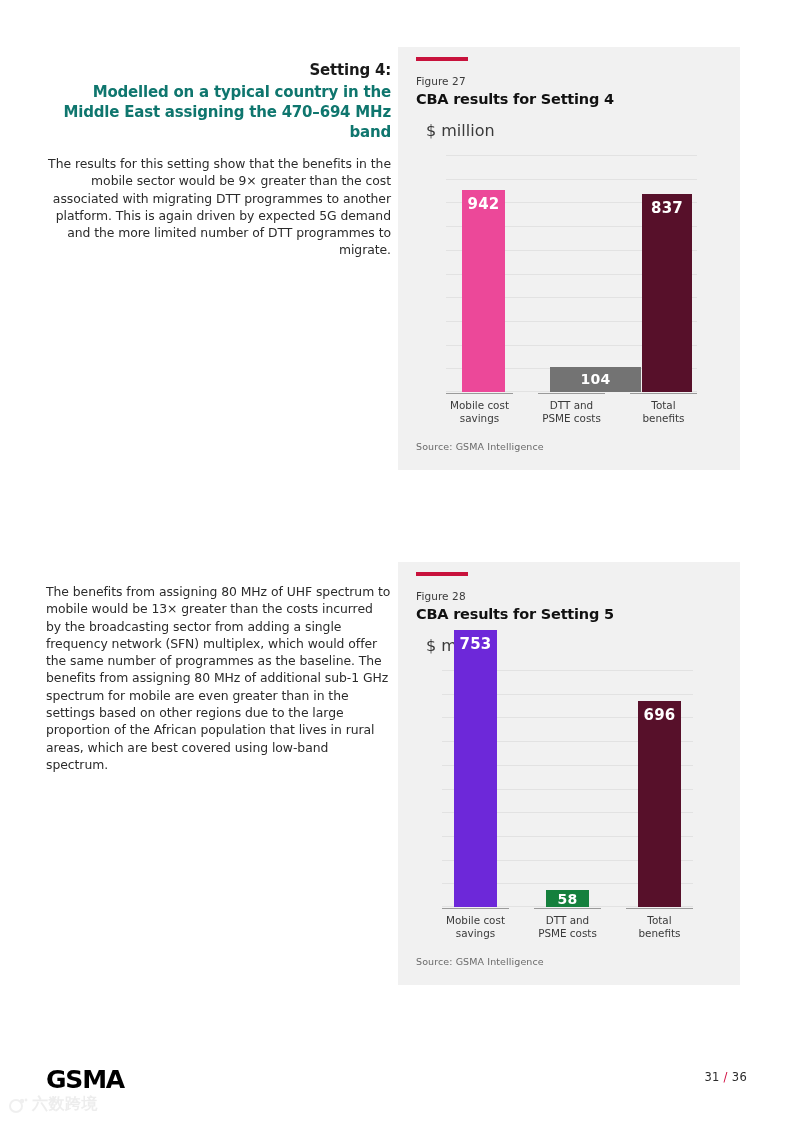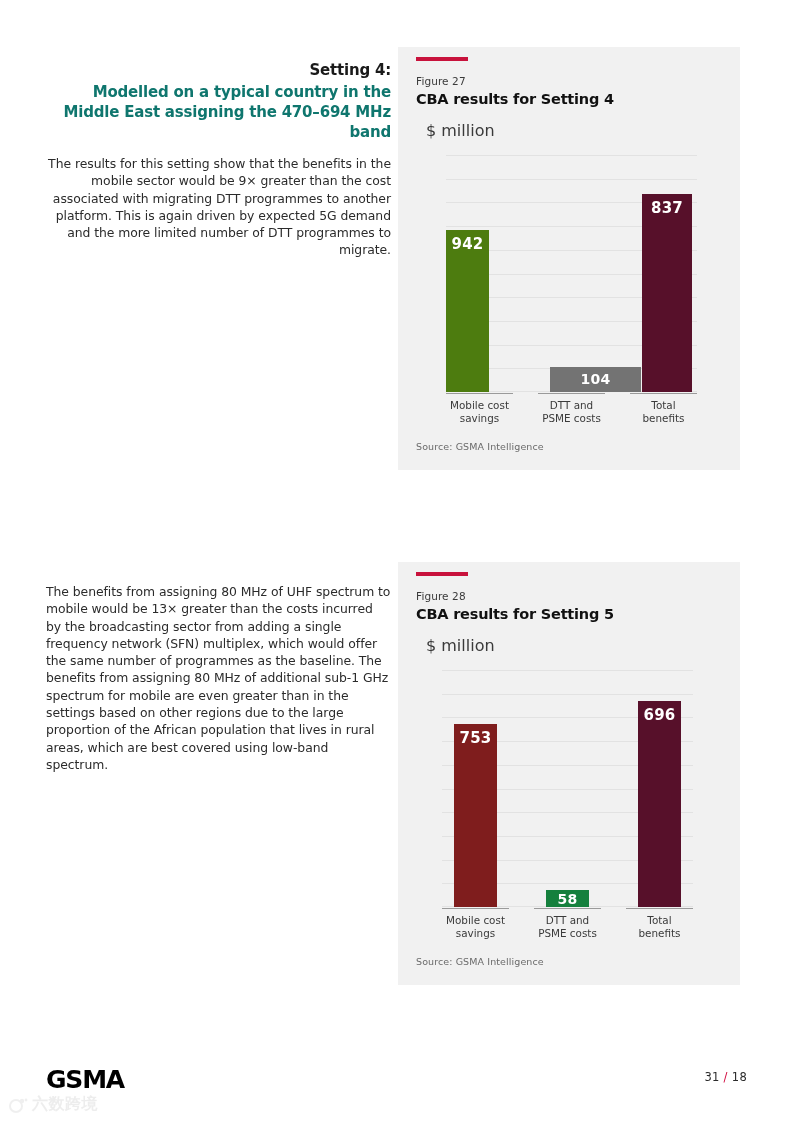--- a/index.html
+++ b/index.html
@@ -203,21 +203,21 @@
     <div class="gridline" style="top:142.2px;"></div>
     <div class="gridline" style="top:165.9px;"></div>
     <div class="gridline" style="top:189.6px;"></div>
     <div class="gridline" style="top:213.3px;"></div>
     <div class="gridline" style="top:236px;"></div>
 
     <div class="axis-tick" style="left:0px;   bottom:-2px; width:67px;"></div>
     <div class="axis-tick" style="left:92px;  bottom:-2px; width:67px;"></div>
     <div class="axis-tick" style="left:184px; bottom:-2px; width:67px;"></div>
 
-    <div class="bar" style="left:0; width:43px; height:162px; background:#4d7c0f;">
+    <div class="bar" style="left:16px; width:43px; height:202px; background:#ec4899;">
       <div class="bar-value">942</div>
     </div>
 
     <div class="bar" style="left:104px; width:43px; height:24.6px; background:#737373;padding-left:48px;">
       <div class="bar-value small">104</div>
     </div>
 
     <div class="bar" style="left:196px; width:50px; height:198px; background:#57102a;">
       <div class="bar-value">837</div>
     </div>
@@ -260,21 +260,21 @@
     <div class="gridline" style="top:142.2px;"></div>
     <div class="gridline" style="top:165.9px;"></div>
     <div class="gridline" style="top:189.6px;"></div>
     <div class="gridline" style="top:213.3px;"></div>
     <div class="gridline" style="top:236px;"></div>
 
     <div class="axis-tick" style="left:0px;   bottom:-2px; width:67px;"></div>
     <div class="axis-tick" style="left:92px;  bottom:-2px; width:67px;"></div>
     <div class="axis-tick" style="left:184px; bottom:-2px; width:67px;"></div>
 
-    <div class="bar" style="left:12px; width:43px; height:183px; background:#7f1d1d;">
+    <div class="bar" style="left:12px; width:43px; height:277px; background:#6d28d9;">
       <div class="bar-value">753</div>
     </div>
 
     <div class="bar" style="left:104px; width:43px; height:17.2px; background:#15803d;">
       <div class="bar-value small" style="top:1px;">58</div>
     </div>
 
     <div class="bar" style="left:196px; width:43px; height:206px; background:#57102a;">
       <div class="bar-value">696</div>
     </div>
@@ -294,21 +294,21 @@
   </div>
 
   <div class="fig-source" style="top:394px;">Source: GSMA Intelligence</div>
 </div>
 
 <div class="footer-logo">GSMA</div>
 
 <div class="footer-page">
   <span>31</span>
   <span class="sep">/</span>
-  <span>18</span>
+  <span>36</span>
 </div>
 
 <div class="watermark">
   <span class="wm-mark">
     <svg width="20" height="20" viewBox="0 0 20 20" aria-hidden="true">
       <circle cx="8" cy="11" r="6" fill="none" stroke="#dcdcdc" stroke-width="2"></circle>
       <circle cx="14" cy="6" r="2.2" fill="#dcdcdc"></circle>
       <circle cx="18" cy="5" r="1.4" fill="#dcdcdc"></circle>
     </svg>
   </span>

